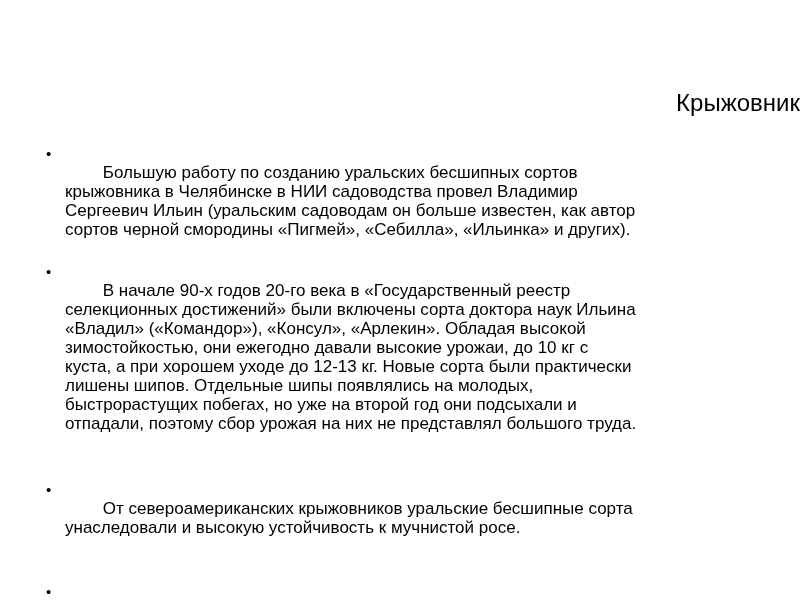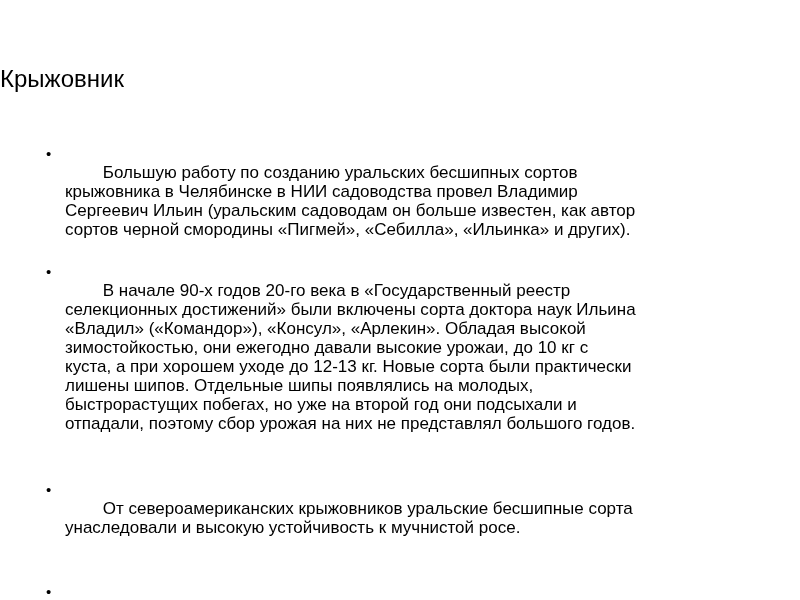--- a/index.html
+++ b/index.html
@@ -15,25 +15,25 @@
     position: relative;
     overflow: hidden;
   }
   .slide {
     position: absolute;
     inset: 0;
     background: #ffffff;
   }
   .title {
     margin: 0;
-    padding-top: 64px;
+    padding-top: 88px;
     font-size: 24px;
     font-weight: normal;
     line-height: 30px;
-    text-align: left;
+    text-align: right;
     color: #000000;
   }
   .bullets {
     list-style: none;
     margin: 0;
     padding: 0;
     position: absolute;
     left: 46px;
     top: 144px;
     width: 714px;
@@ -83,21 +83,21 @@
     <li>
       <span class="dot">•</span>
       <div class="text">
         <span>В начале 90-х годов 20-го века в «Государственный реестр
 селекционных достижений» были включены сорта доктора наук Ильина
 «Владил» («Командор»), «Консул», «Арлекин». Обладая высокой
 зимостойкостью, они ежегодно давали высокие урожаи, до 10 кг с
 куста, а при хорошем уходе до 12-13 кг. </span><span class="u">Новые сорта были практически
 лишены шипов. Отдельные шипы появлялись на молодых,
 быстрорастущих побегах, но уже на второй год они подсыхали и
-отпадали, поэтому сбор урожая на них не представлял большого</span><span> </span><span class="u">годов.</span>
+отпадали, поэтому сбор урожая на них не представлял большого</span><span> </span><span class="u">труда.</span>
       </div>
     </li>
 
     <li>
       <span class="dot">•</span>
       <div class="text">
         <span>От североамериканских крыжовников уральские бесшипные сорта
 унаследовали и высокую устойчивость к мучнистой росе.</span>
       </div>
     </li>

